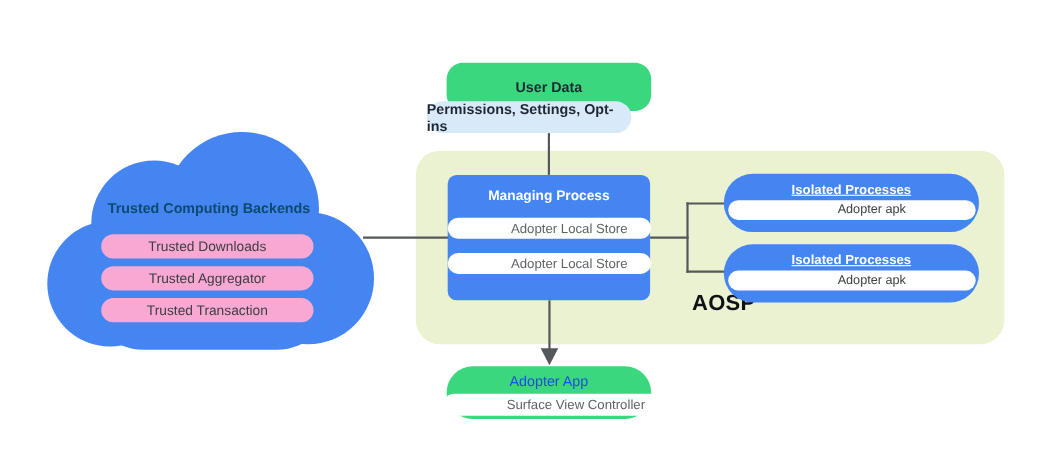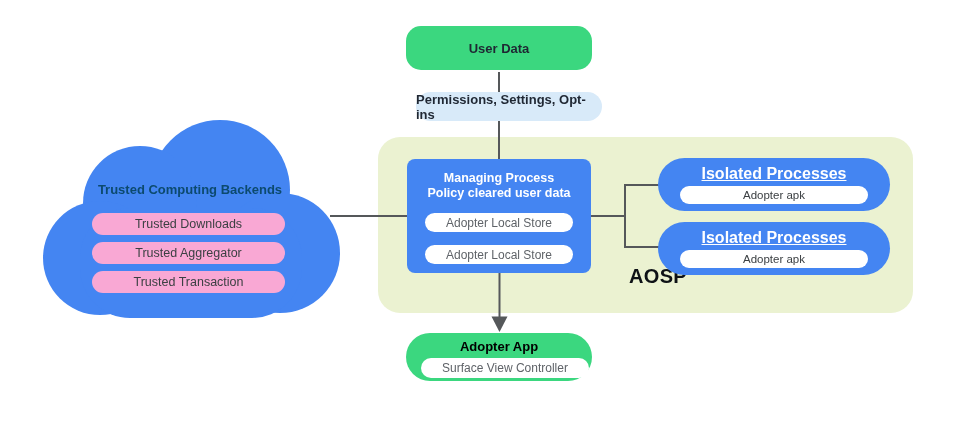--- a/index.html
+++ b/index.html
@@ -40,22 +40,22 @@
     background: #f9a8d4; border-radius: 11px;
     display: flex; align-items: center; justify-content: center;
     font-size: 12.5px; color: #3c4043;
   }
 
   
   .big-pill {
     display: flex; align-items: center; justify-content: center;
     font-weight: bold; font-size: 13px; color: #1f2733;
   }
-  .pill-user { left: 406px; top: 26px; width: 186px; height: 44px; border-radius: 15px; background: var(--green); }
-  .pill-perm { left: 416px; top: 92px; width: 186px; height: 29px; border-radius: 14.5px; background: var(--lightblue); }
+  .pill-user { left: 406px; top: 57px; width: 186px; height: 44px; border-radius: 15px; background: var(--green); }
+  .pill-perm { left: 388px; top: 92px; width: 186px; height: 29px; border-radius: 14.5px; background: var(--lightblue); }
 
   
   .aosp-box {
     left: 378px; top: 137px; width: 535px; height: 176px;
     background: var(--pale); border-radius: 22px;
   }
   .aosp-label {
     position: absolute; left: 240px; top: 128px; width: 80px;
     font-weight: bold; font-size: 20px; color: #0e1216; text-align: center;
     letter-spacing: 0.3px;
@@ -68,52 +68,52 @@
     display: flex; flex-direction: column; align-items: center;
     padding-top: 12px; box-sizing: border-box;
   }
   .managing-title {
     color: #ffffff; font-weight: bold; font-size: 12.5px;
     line-height: 15px; text-align: center;
   }
   .white-pill {
     background: #ffffff; border-radius: 10px;
     display: flex; align-items: center; justify-content: center;
-    font-size: 12px; color: #5f6368;
+    font-size: 12px; color: #5f6368; padding-left: 37px;
   }
   .managing-box .white-pill { width: 148px; height: 19px; text-align: right; }
   .managing-box .white-pill.first { margin-top: 12px; }
   .managing-box .white-pill.second { margin-top: 13px; }
 
   
   .iso-capsule {
     left: 658px; width: 232px; height: 53px;
     background: var(--blue); border-radius: 26.5px;
     display: flex; flex-direction: column; align-items: center;
     padding-top: 7px; box-sizing: border-box;
   }
   .iso-capsule.one { top: 158px; }
   .iso-capsule.two { top: 222px; }
   .iso-title {
-    color: #ffffff; font-weight: bold; font-size: 16px;
+    color: #ffffff; font-weight: bold; font-size: 12px;
     text-decoration: underline;
   }
   .iso-capsule .white-pill {
     width: 188px; height: 18px; margin-top: 3px;
     border-radius: 9px; font-size: 11.5px; color: #3c4043;
   }
 
   
   .adopter-capsule {
     left: 406px; top: 333px; width: 186px; height: 48px;
     background: var(--green); border-radius: 24px;
     display: flex; flex-direction: column; align-items: center;
     padding-top: 6px; box-sizing: border-box;
   }
-  .adopter-title { font-weight: bold; font-size: 13px; color: #000000; }
+  .adopter-title { font-weight: normal; font-size: 13px; color: #1d4ed8; }
   .adopter-capsule .white-pill { width: 168px; height: 20px; margin-top: 4px; border-radius: 10px; margin-left: 12px; }
 </style>
 </head>
 <body>
 
 <div id="canvas">
 
   <div class="abs aosp-box">
     <div class="aosp-label">AOSP</div>
   </div>
@@ -144,21 +144,20 @@
     <div class="cloud-pill" style="top:153px">Trusted Transaction</div>
   </div>
 
   <div class="abs big-pill pill-user">User Data</div>
 
   <div class="abs big-pill pill-perm">Permissions,  Settings, Opt-ins</div>
 
   <div class="abs managing-box">
     <div class="managing-title">
       <div>Managing Process</div>
-      <div>Policy cleared user data</div>
     </div>
     <div class="white-pill first">Adopter Local Store</div>
     <div class="white-pill second">Adopter Local Store</div>
   </div>
 
   <div class="abs iso-capsule one">
     <div class="iso-title">Isolated Processes</div>
     <div class="white-pill">Adopter apk</div>
   </div>
   <div class="abs iso-capsule two">

